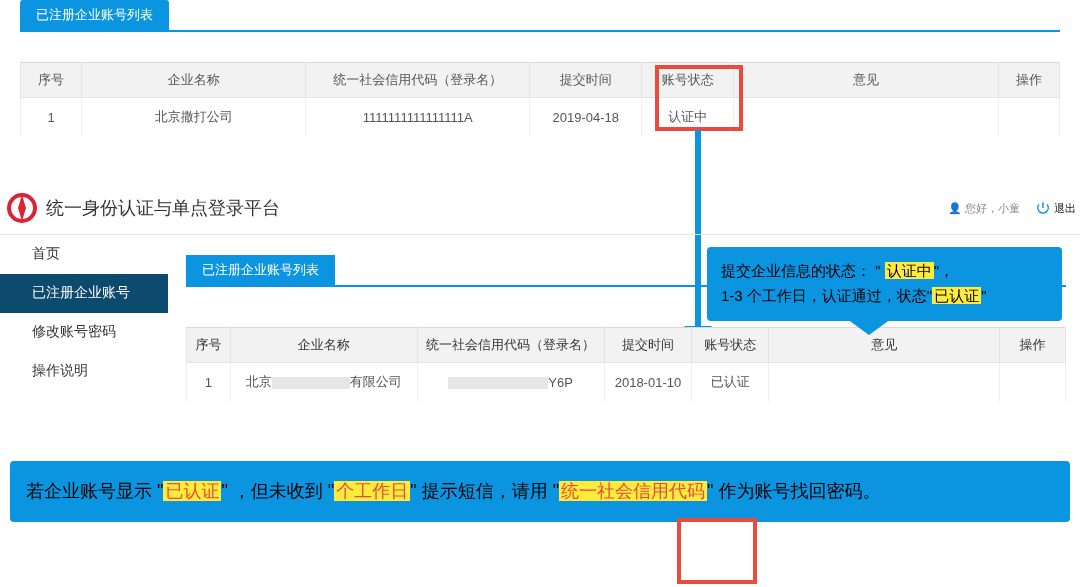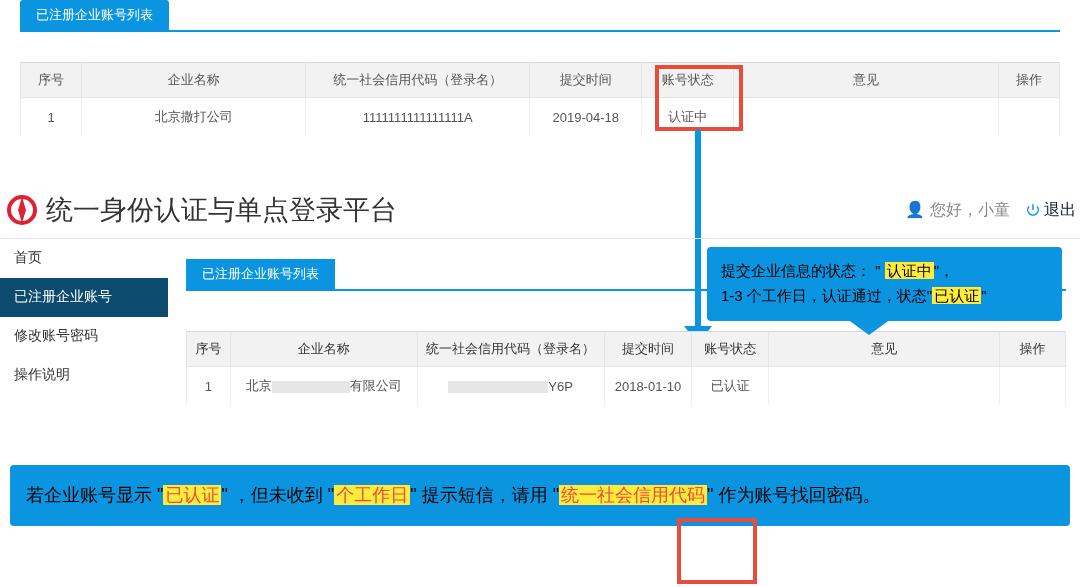--- a/index.html
+++ b/index.html
@@ -100,34 +100,34 @@
       justify-content: space-between;
       padding: 0 4px 10px 6px;
       border-bottom: 1px solid #e5e5e5;
     }
     .plat-title-wrap { display: flex; align-items: center; }
     .plat-logo {
       width: 32px; height: 32px; margin-right: 8px;
       display: flex; align-items:center; justify-content:center;
     }
     .plat-logo svg { width: 32px; height: 32px; }
-    .plat-title { font-size: 27px; color: #333; }
-    .plat-right { display:flex; align-items:center; font-size:16px; color:#888; }
+    .plat-title { font-size: 18px; color: #333; }
+    .plat-right { display:flex; align-items:center; font-size:11px; color:#888; }
     .plat-right .greeting { margin-right: 16px; }
     .plat-right .logout { color:#0f172a; display:flex; align-items:center; cursor:pointer;}
     .plat-right .logout-icon { margin-right:4px; display:inline-flex; }
 
     .plat-body { display:flex; align-items:flex-start; position:relative;}
     .sidebar {
       width: 168px;
       background: #fff;
       font-size: 14px;
     }
     .sidebar-item {
-      padding: 10px 14px;
+      padding: 10px 32px;
       color: #333;
       cursor: pointer;
       border-bottom: 1px solid transparent;
     }
     .sidebar-item.active {
       background: #0c4a6e;
       color: #fff;
     }
 
     .content {

